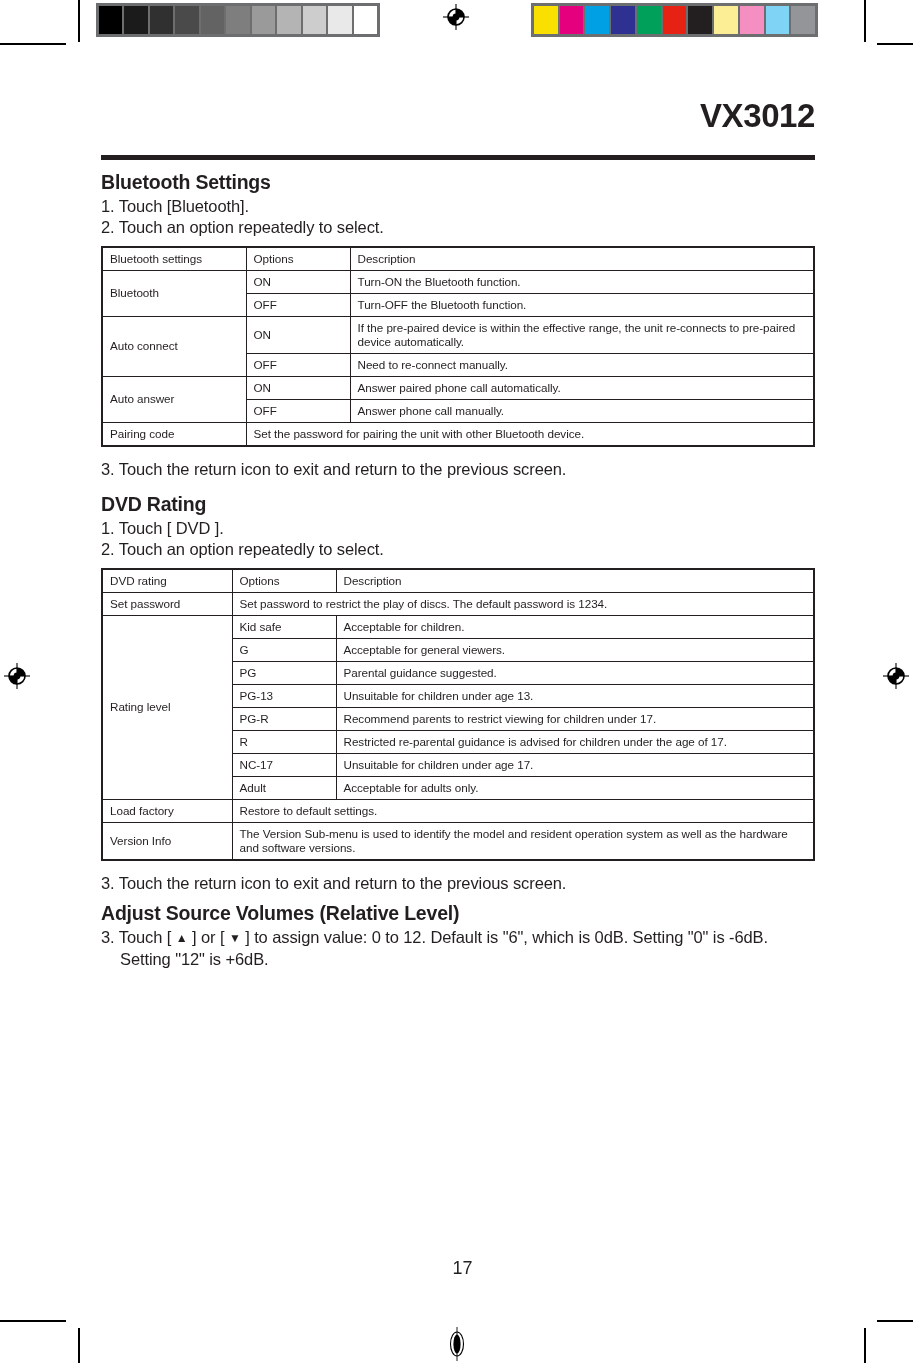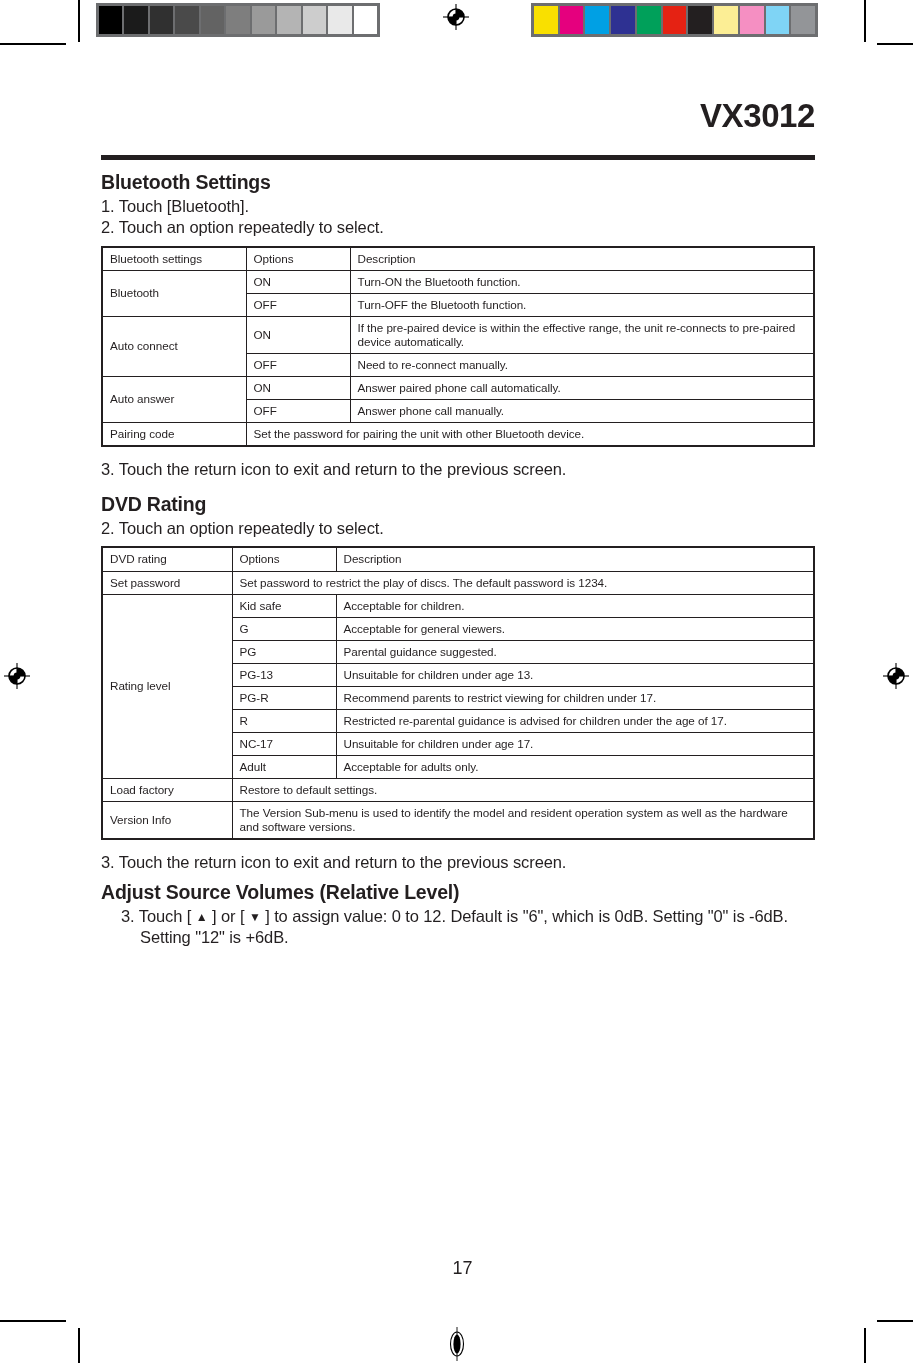--- a/index.html
+++ b/index.html
@@ -89,21 +89,20 @@
   p.body-line {
     font-size: 16.5px;
     margin: 0;
     line-height: 1.28;
     letter-spacing: -0.1px;
   }
 
   p.body-line.hang {
     padding-left: 19px;
     text-indent: -19px;
-    margin-left: 20px;
   }
 
   .gap-sm { height: 7px; }
   .gap-md { height: 12px; }
 
   
   table.spec {
     border-collapse: collapse;
     width: 100%;
     table-layout: fixed;
@@ -285,20 +284,21 @@
           <td colspan="2">Set the password for pairing the unit with other Bluetooth device.</td>
         </tr>
       </tbody>
     </table>
 
     <div class="gap-md"></div>
     <p class="body-line">3. Touch the return icon to exit and return to the previous screen.</p>
     <div class="gap-md"></div>
 
     <h2 class="section-title">DVD Rating</h2>
+    <p class="body-line">1. Touch [ DVD ].</p>
     <p class="body-line">2. Touch an option repeatedly to select.</p>
     <div class="gap-sm"></div>
 
     <table class="spec t2">
       <colgroup>
           <col class="c1">
           <col class="c2">
           <col>
         </colgroup>
       <tbody>

